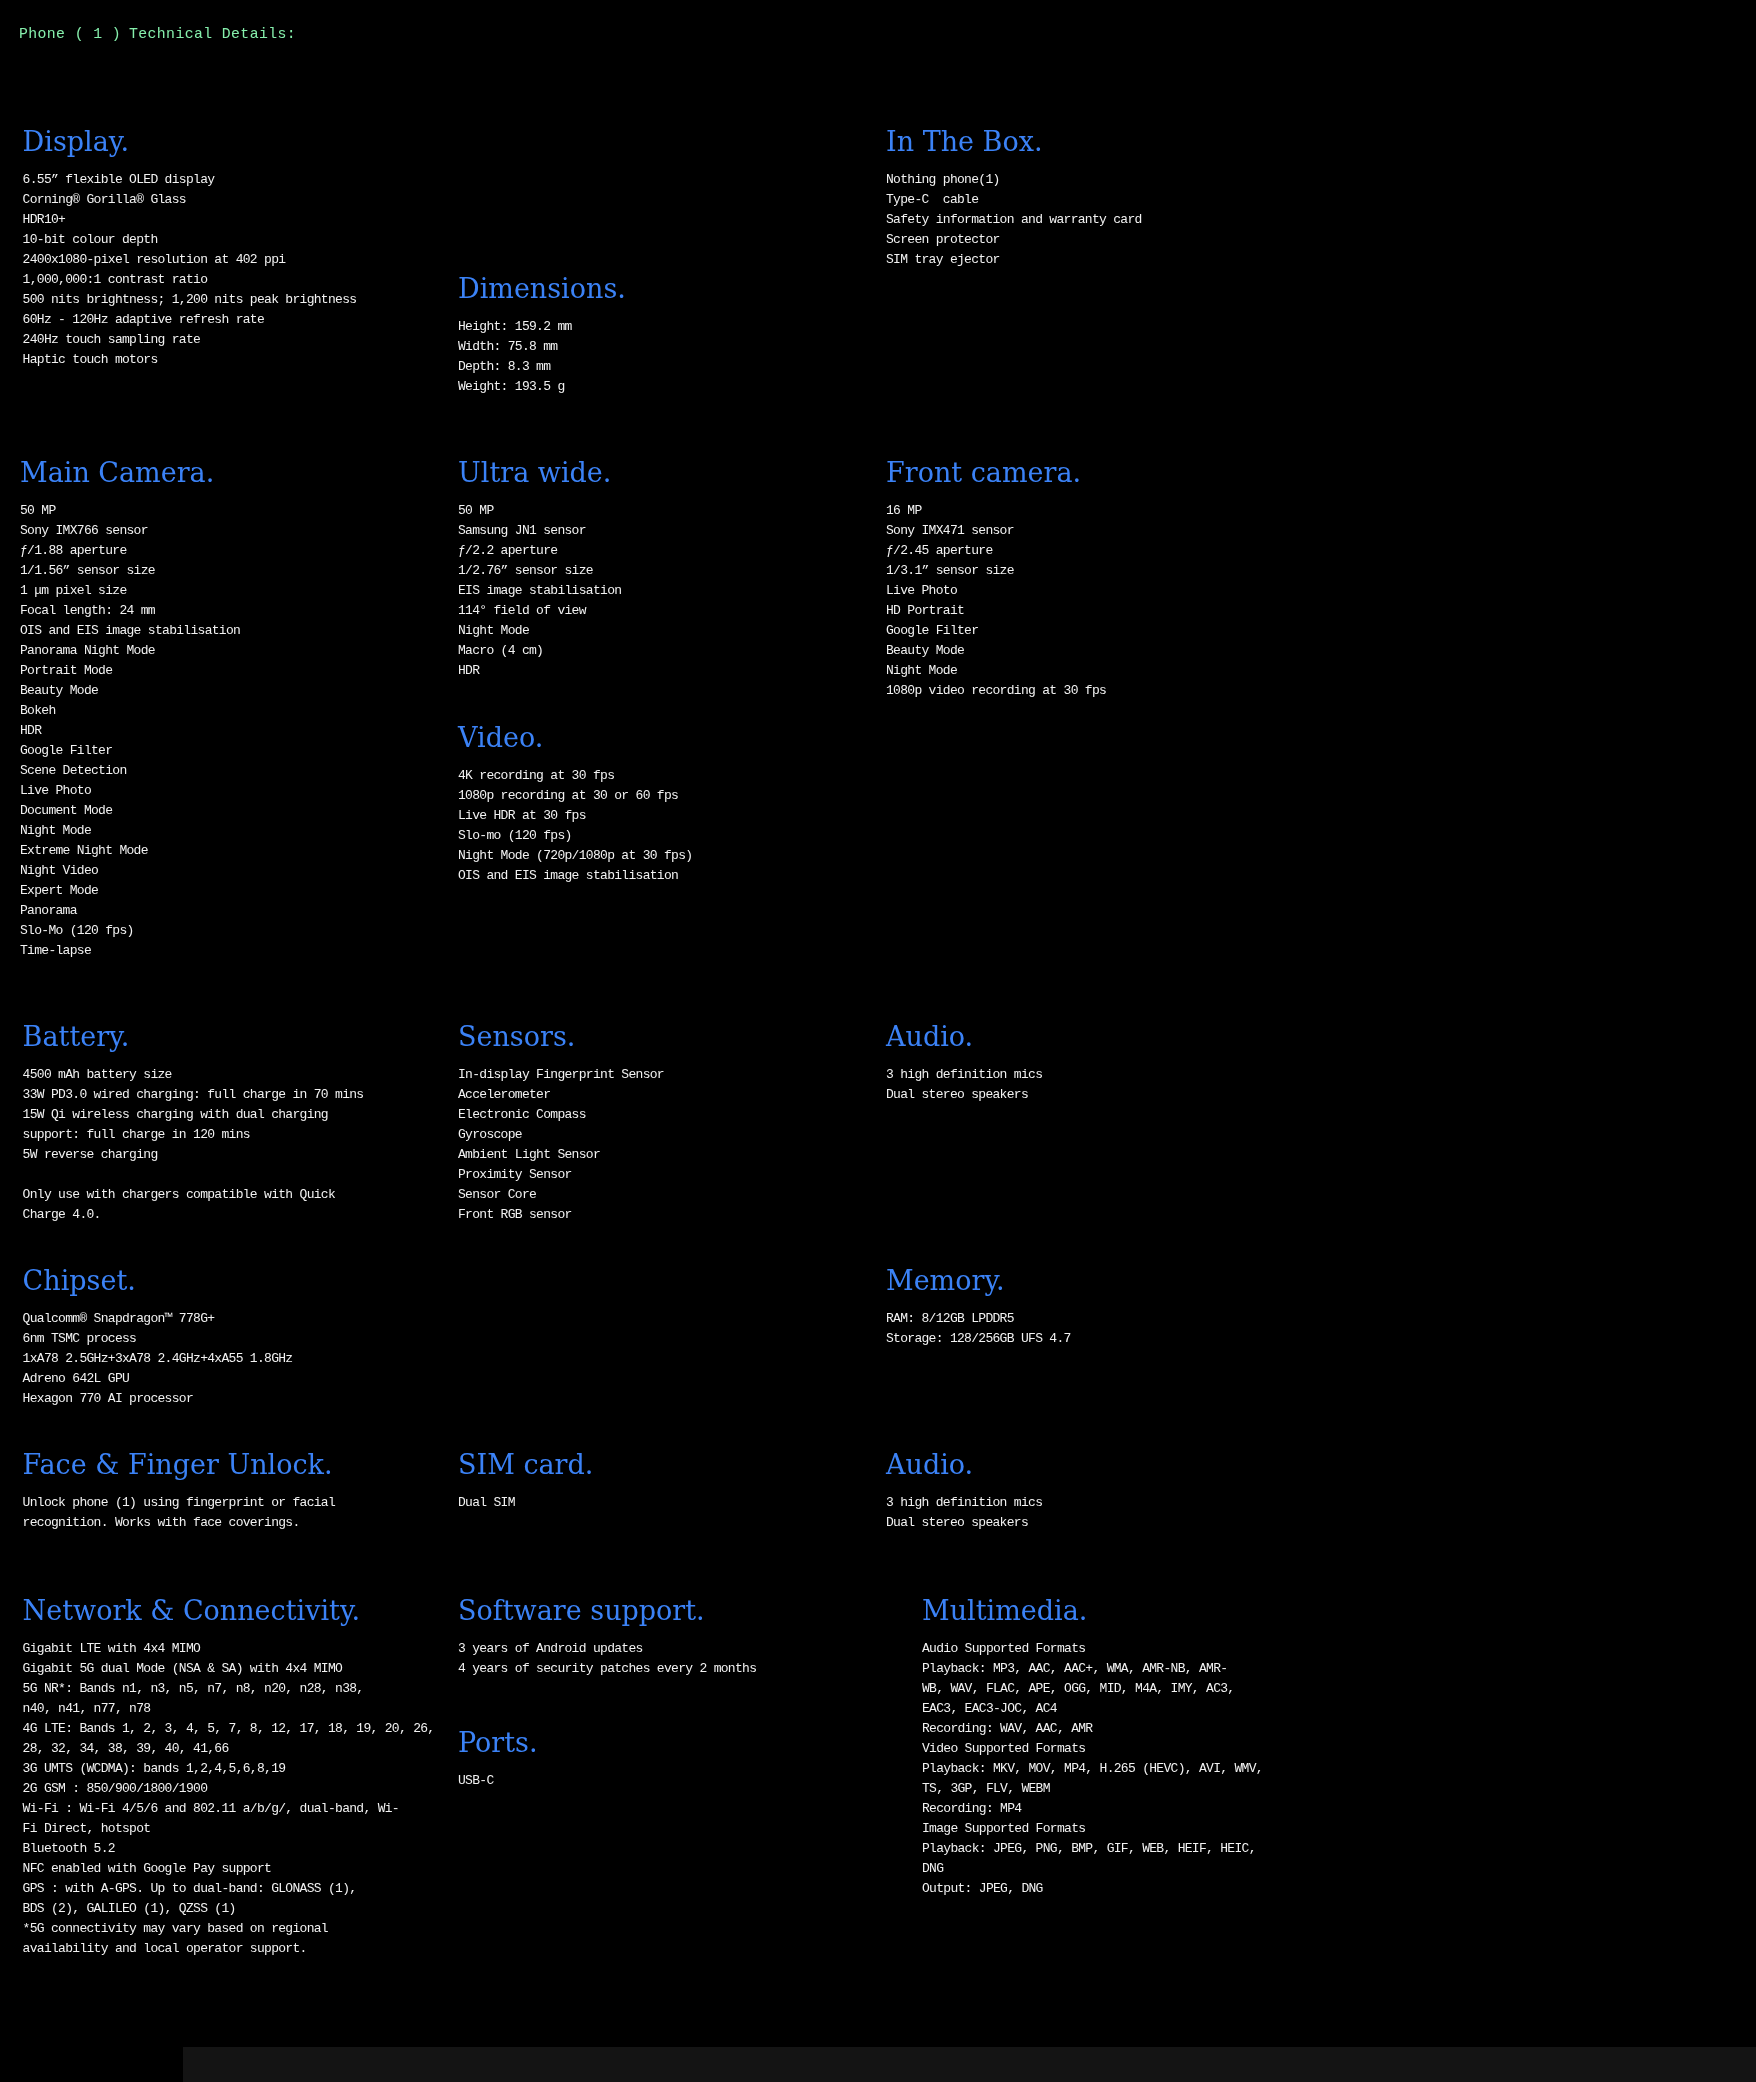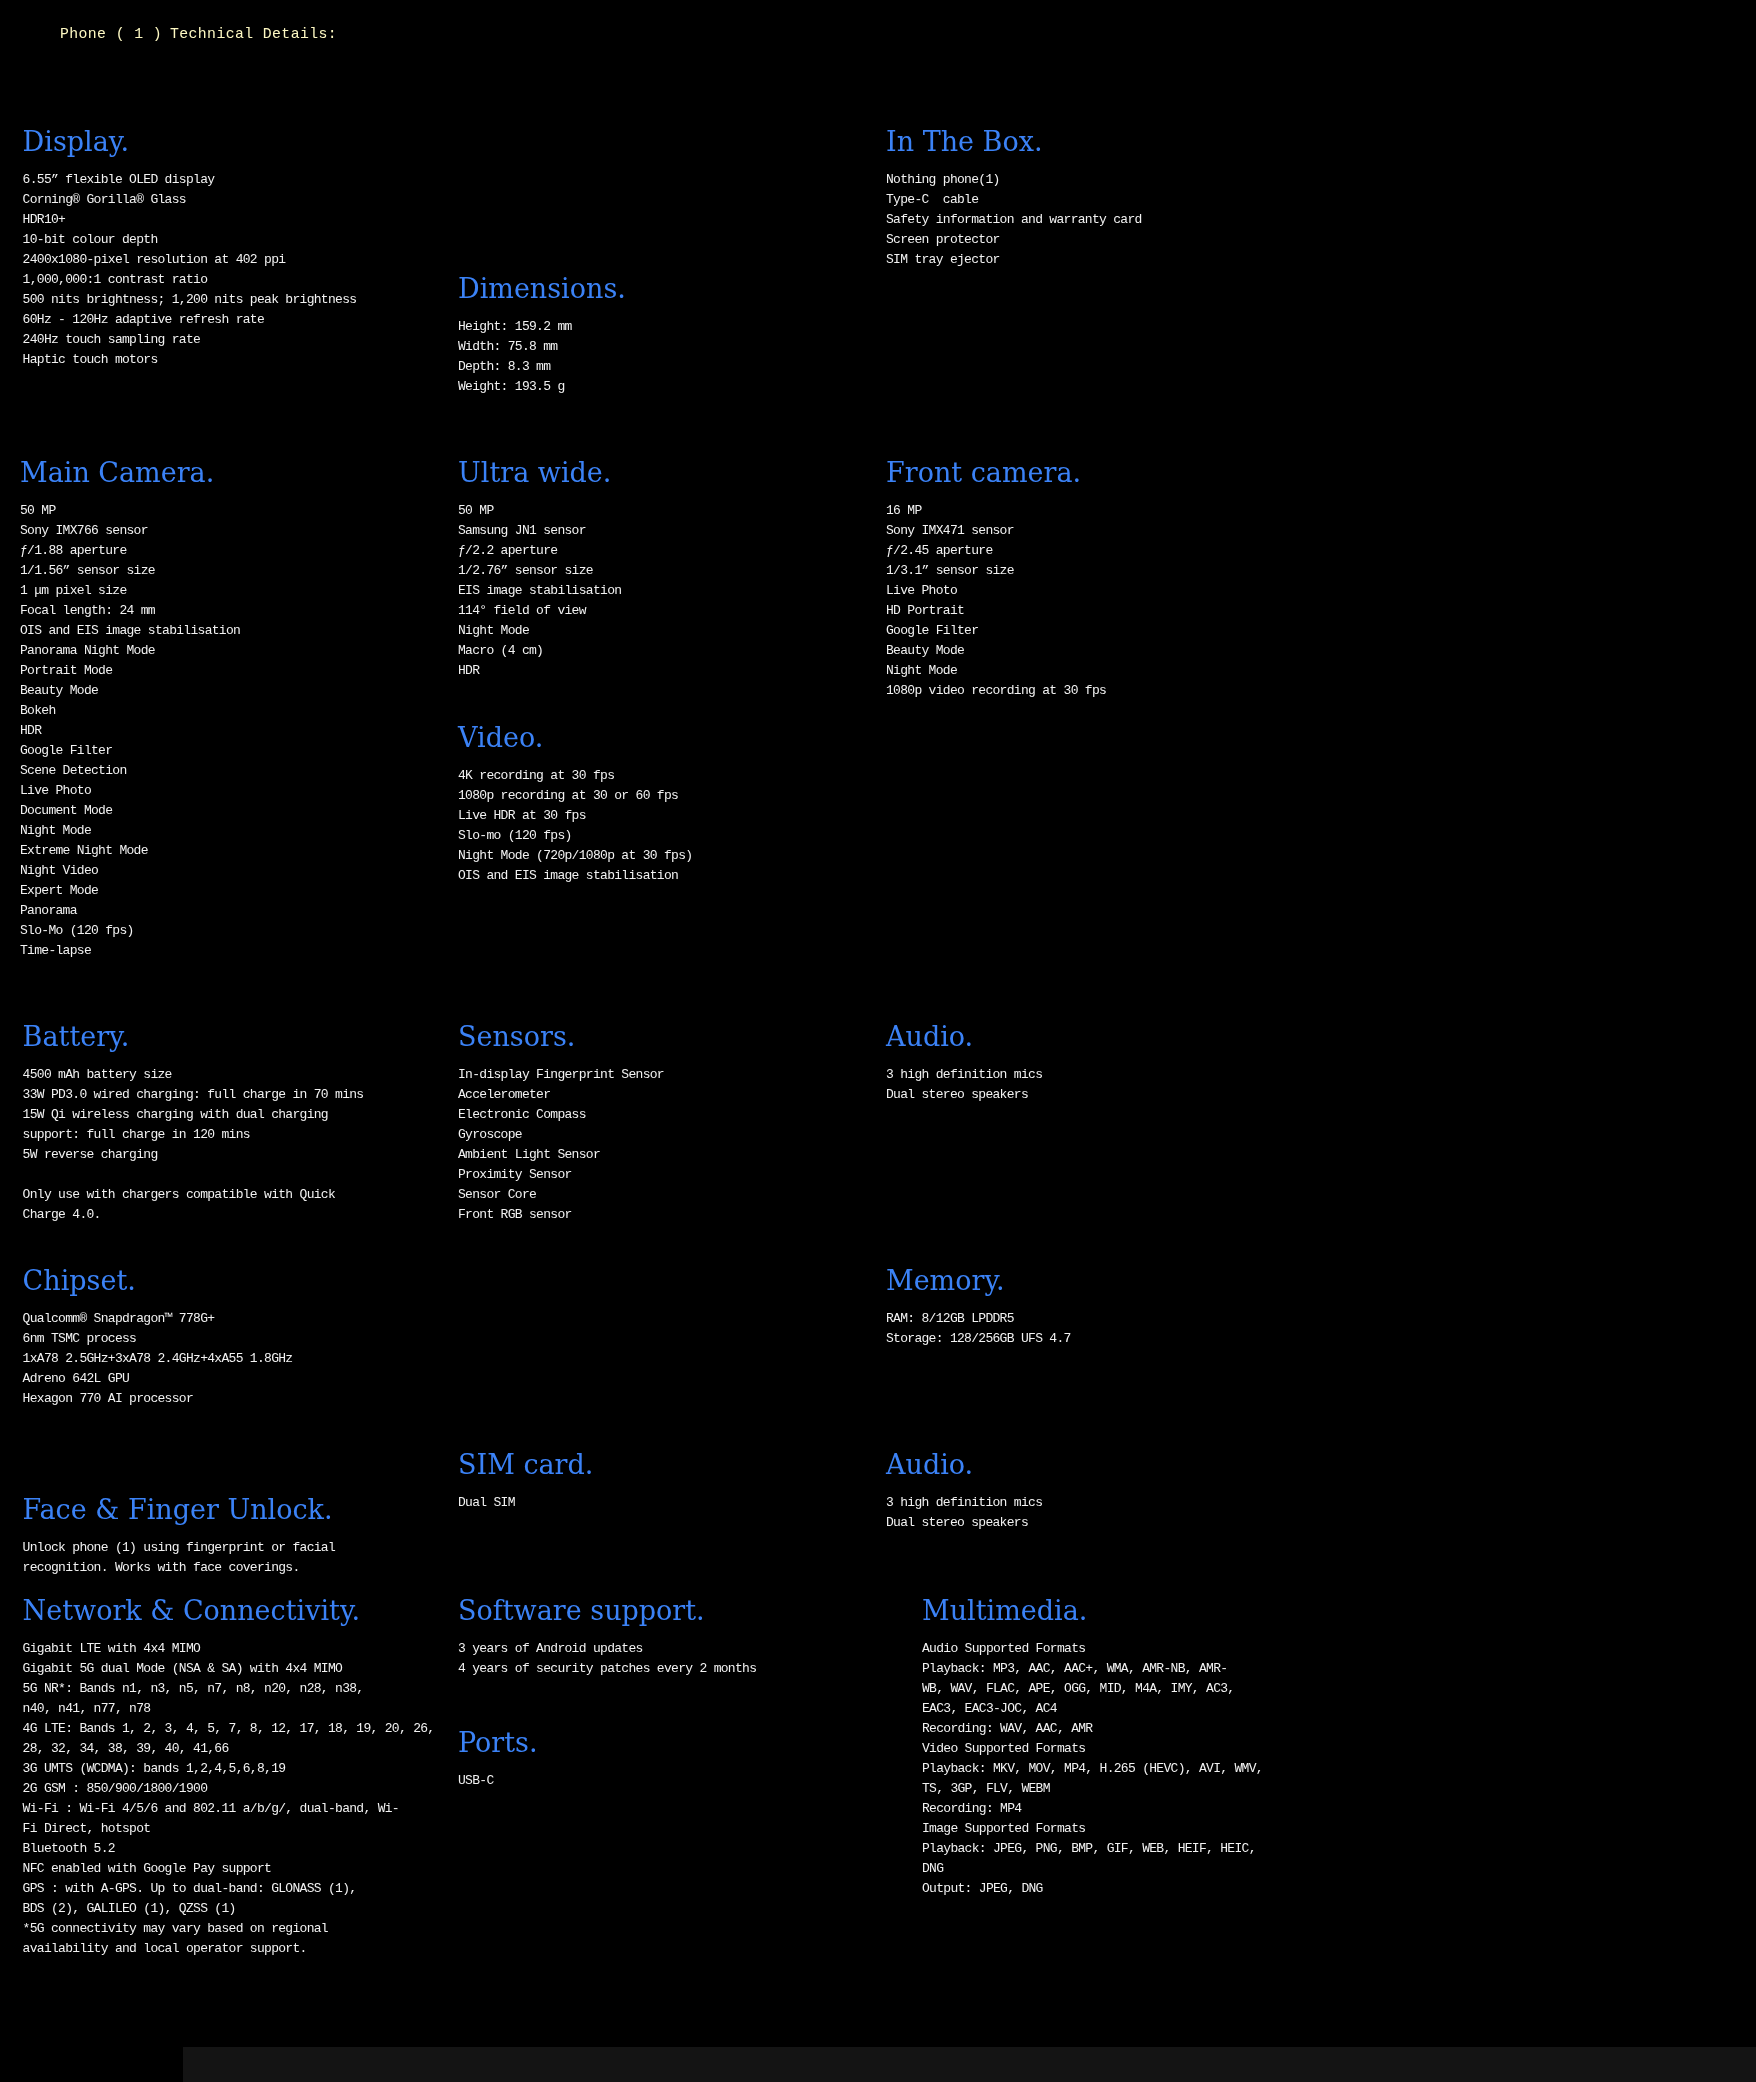--- a/index.html
+++ b/index.html
@@ -22,23 +22,22 @@
     left: 0;
     width: 100%;
     height: 26px;
   }
   .page-header .hdr {
     position: absolute;
     top: 0;
     font-family: "Liberation Mono", monospace;
     font-size: 14.8px;
     letter-spacing: 0.4px;
-    color: #fef9c3;
+    color: #86efac;
     white-space: nowrap;
-    margin-left: 41px;
   }
   .hdr-left  { left: 19px; }
   .hdr-right { left: 129px; }
 
   #sections { position: absolute; top: 0; left: 0; width: 100%; height: 100%; }
 
   .spec-section {
     position: absolute;
     white-space: nowrap;
   }
@@ -201,21 +200,21 @@
       <div class="spec-line">6nm TSMC process</div>
       <div class="spec-line">1xA78 2.5GHz+3xA78 2.4GHz+4xA55 1.8GHz</div>
       <div class="spec-line">Adreno 642L GPU</div>
       <div class="spec-line">Hexagon 770 AI processor</div>
     </section>
     <section class="spec-section" style="left: 886px; top: 1263px;">
       <h2>Memory.</h2>
       <div class="spec-line">RAM: 8/12GB LPDDR5</div>
       <div class="spec-line">Storage: 128/256GB UFS 4.7</div>
     </section>
-    <section class="spec-section" style="left: 22.6px; top: 1447px; margin-top: 45px;">
+    <section class="spec-section" style="left: 22.6px; top: 1447px;">
       <h2>Face &amp; Finger Unlock.</h2>
       <div class="spec-line">Unlock phone (1) using fingerprint or facial</div>
       <div class="spec-line">recognition. Works with face coverings.</div>
     </section>
     <section class="spec-section" style="left: 458px; top: 1447px;">
       <h2>SIM card.</h2>
       <div class="spec-line">Dual SIM</div>
     </section>
     <section class="spec-section" style="left: 886px; top: 1447px;">
       <h2>Audio.</h2>

